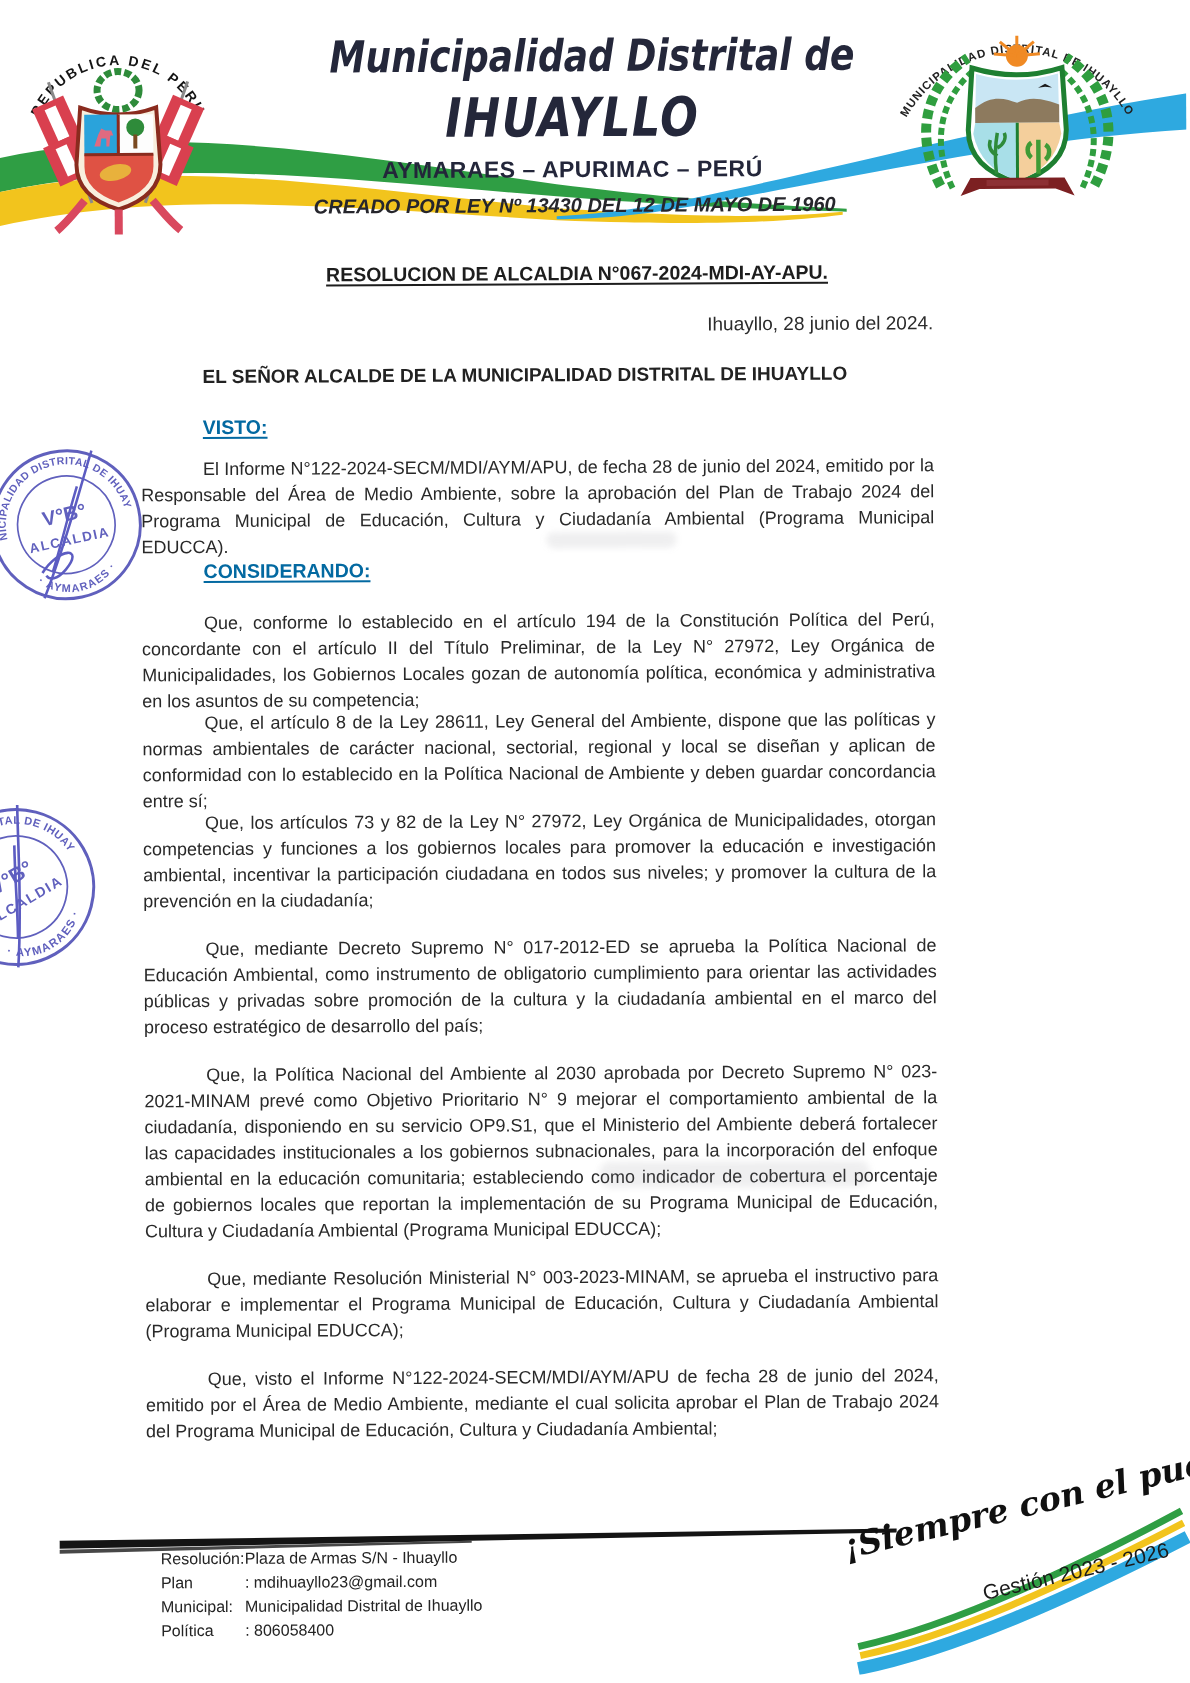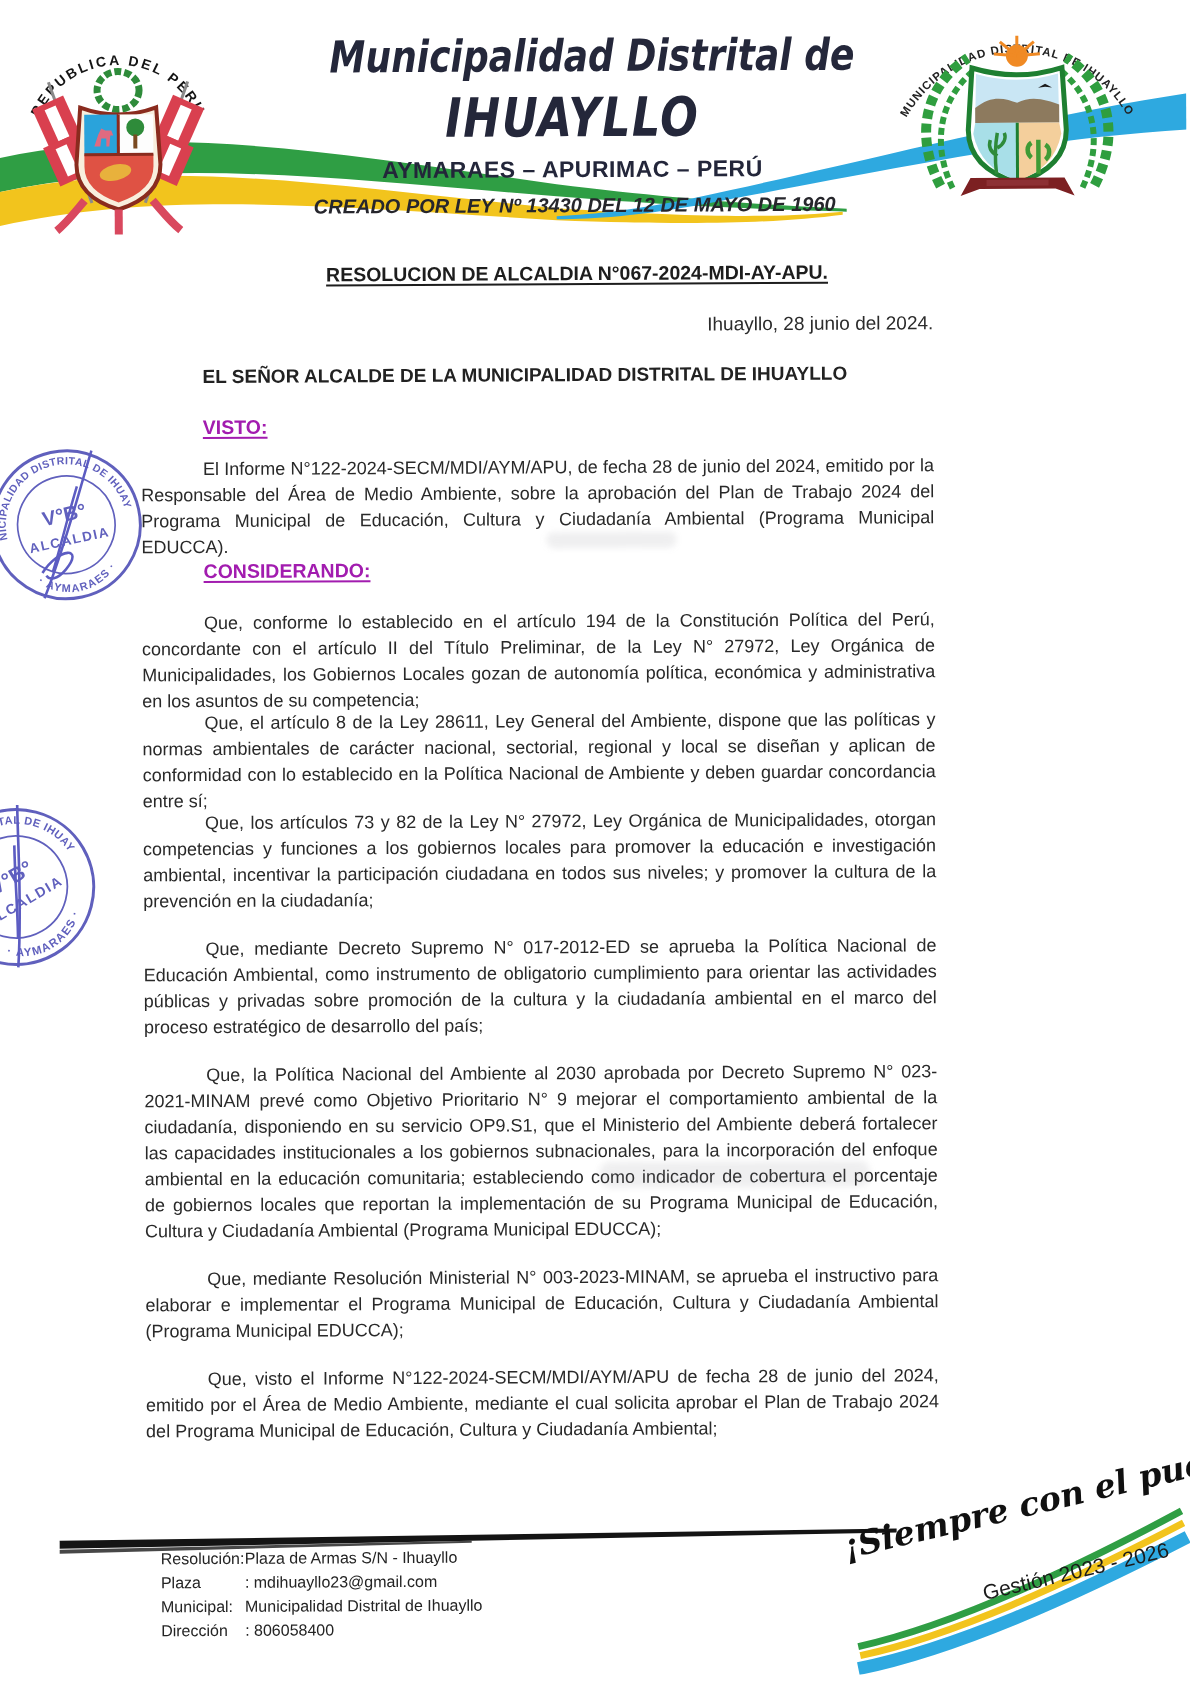--- a/index.html
+++ b/index.html
@@ -22,21 +22,21 @@
         font-weight:700;font-size:23px;letter-spacing:.5px;color:#23263a;white-space:nowrap;}
   .created{position:absolute;left:278px;top:194px;width:600px;text-align:center;
         font-weight:700;font-style:italic;font-size:20px;color:#26262c;white-space:nowrap;}
 
   
   .doc-title{position:absolute;left:110px;top:262px;width:940px;text-align:center;
         font-weight:700;font-size:19.5px;color:#1d1d1d;}
   .doc-title span{text-decoration:underline;text-decoration-thickness:2px;text-underline-offset:3px;}
   .dateline{position:absolute;left:143px;top:314px;width:793px;text-align:right;font-size:19px;}
   .addressee{position:absolute;left:205px;top:364px;font-weight:700;font-size:19px;color:#222;}
-  .sec-head{position:absolute;left:205px;font-weight:700;font-size:19.5px;color:#a21caf;}
+  .sec-head{position:absolute;left:205px;font-weight:700;font-size:19.5px;color:#0369a1;}
   .sec-head span{text-decoration:underline;text-decoration-thickness:2px;text-underline-offset:3px;}
   .h-visto{top:414px;}
   .h-cons{top:558px;}
   .body{position:absolute;left:143px;width:793px;margin:0;font-size:18px;line-height:26px;
         text-align:justify;text-indent:62px;color:#292929;}
   .p-visto{top:454px;}
   .c1{top:608px;} .c2{top:708px;} .c3{top:808px;} .c4{top:934px;}
   .c5{top:1060px;} .c6{top:1264px;} .c7{top:1364px;}
 
   
@@ -237,27 +237,27 @@
   <svg class="divider" width="860" height="28" viewBox="0 0 860 28">
     <polygon points="8,12 845,4 845,8 8,20" fill="#141414"></polygon>
     <polygon points="8,21 420,14 420,16 8,25" fill="rgba(25,25,25,.8)"></polygon>
   </svg>
 
   <div class="footer">
     <div class="fline">
       <span class="flabel">Resolución:</span><span>Plaza de Armas S/N - Ihuayllo</span>
     </div>
     <div class="fline">
-      <span class="flabel">Plaza</span><span>: mdihuayllo23@gmail.com</span>
+      <span class="flabel">Plan</span><span>: mdihuayllo23@gmail.com</span>
     </div>
     <div class="fline">
       <span class="flabel">Municipal:</span><span>Municipalidad Distrital de Ihuayllo</span>
     </div>
     <div class="fline">
-      <span class="flabel">Dirección</span><span>: 806058400</span>
+      <span class="flabel">Política</span><span>: 806058400</span>
     </div>
   </div>
 
   <svg class="fswoosh" width="360" height="210" viewBox="0 0 360 210">
     <path d="M 18 182 C 110 162, 225 110, 342 48" stroke="#2f9e44" stroke-width="7" fill="none"></path>
     <path d="M 20 191 C 112 172, 227 120, 344 60" stroke="#f2c41d" stroke-width="7" fill="none"></path>
     <path d="M 18 204 C 114 185, 230 134, 348 74" stroke="#2ea9e0" stroke-width="13" fill="none"></path>
   </svg>
   <div class="slogan">¡Siempre con el pueblo!</div>
   <div class="gestion">Gestión 2023 - 2026</div>

